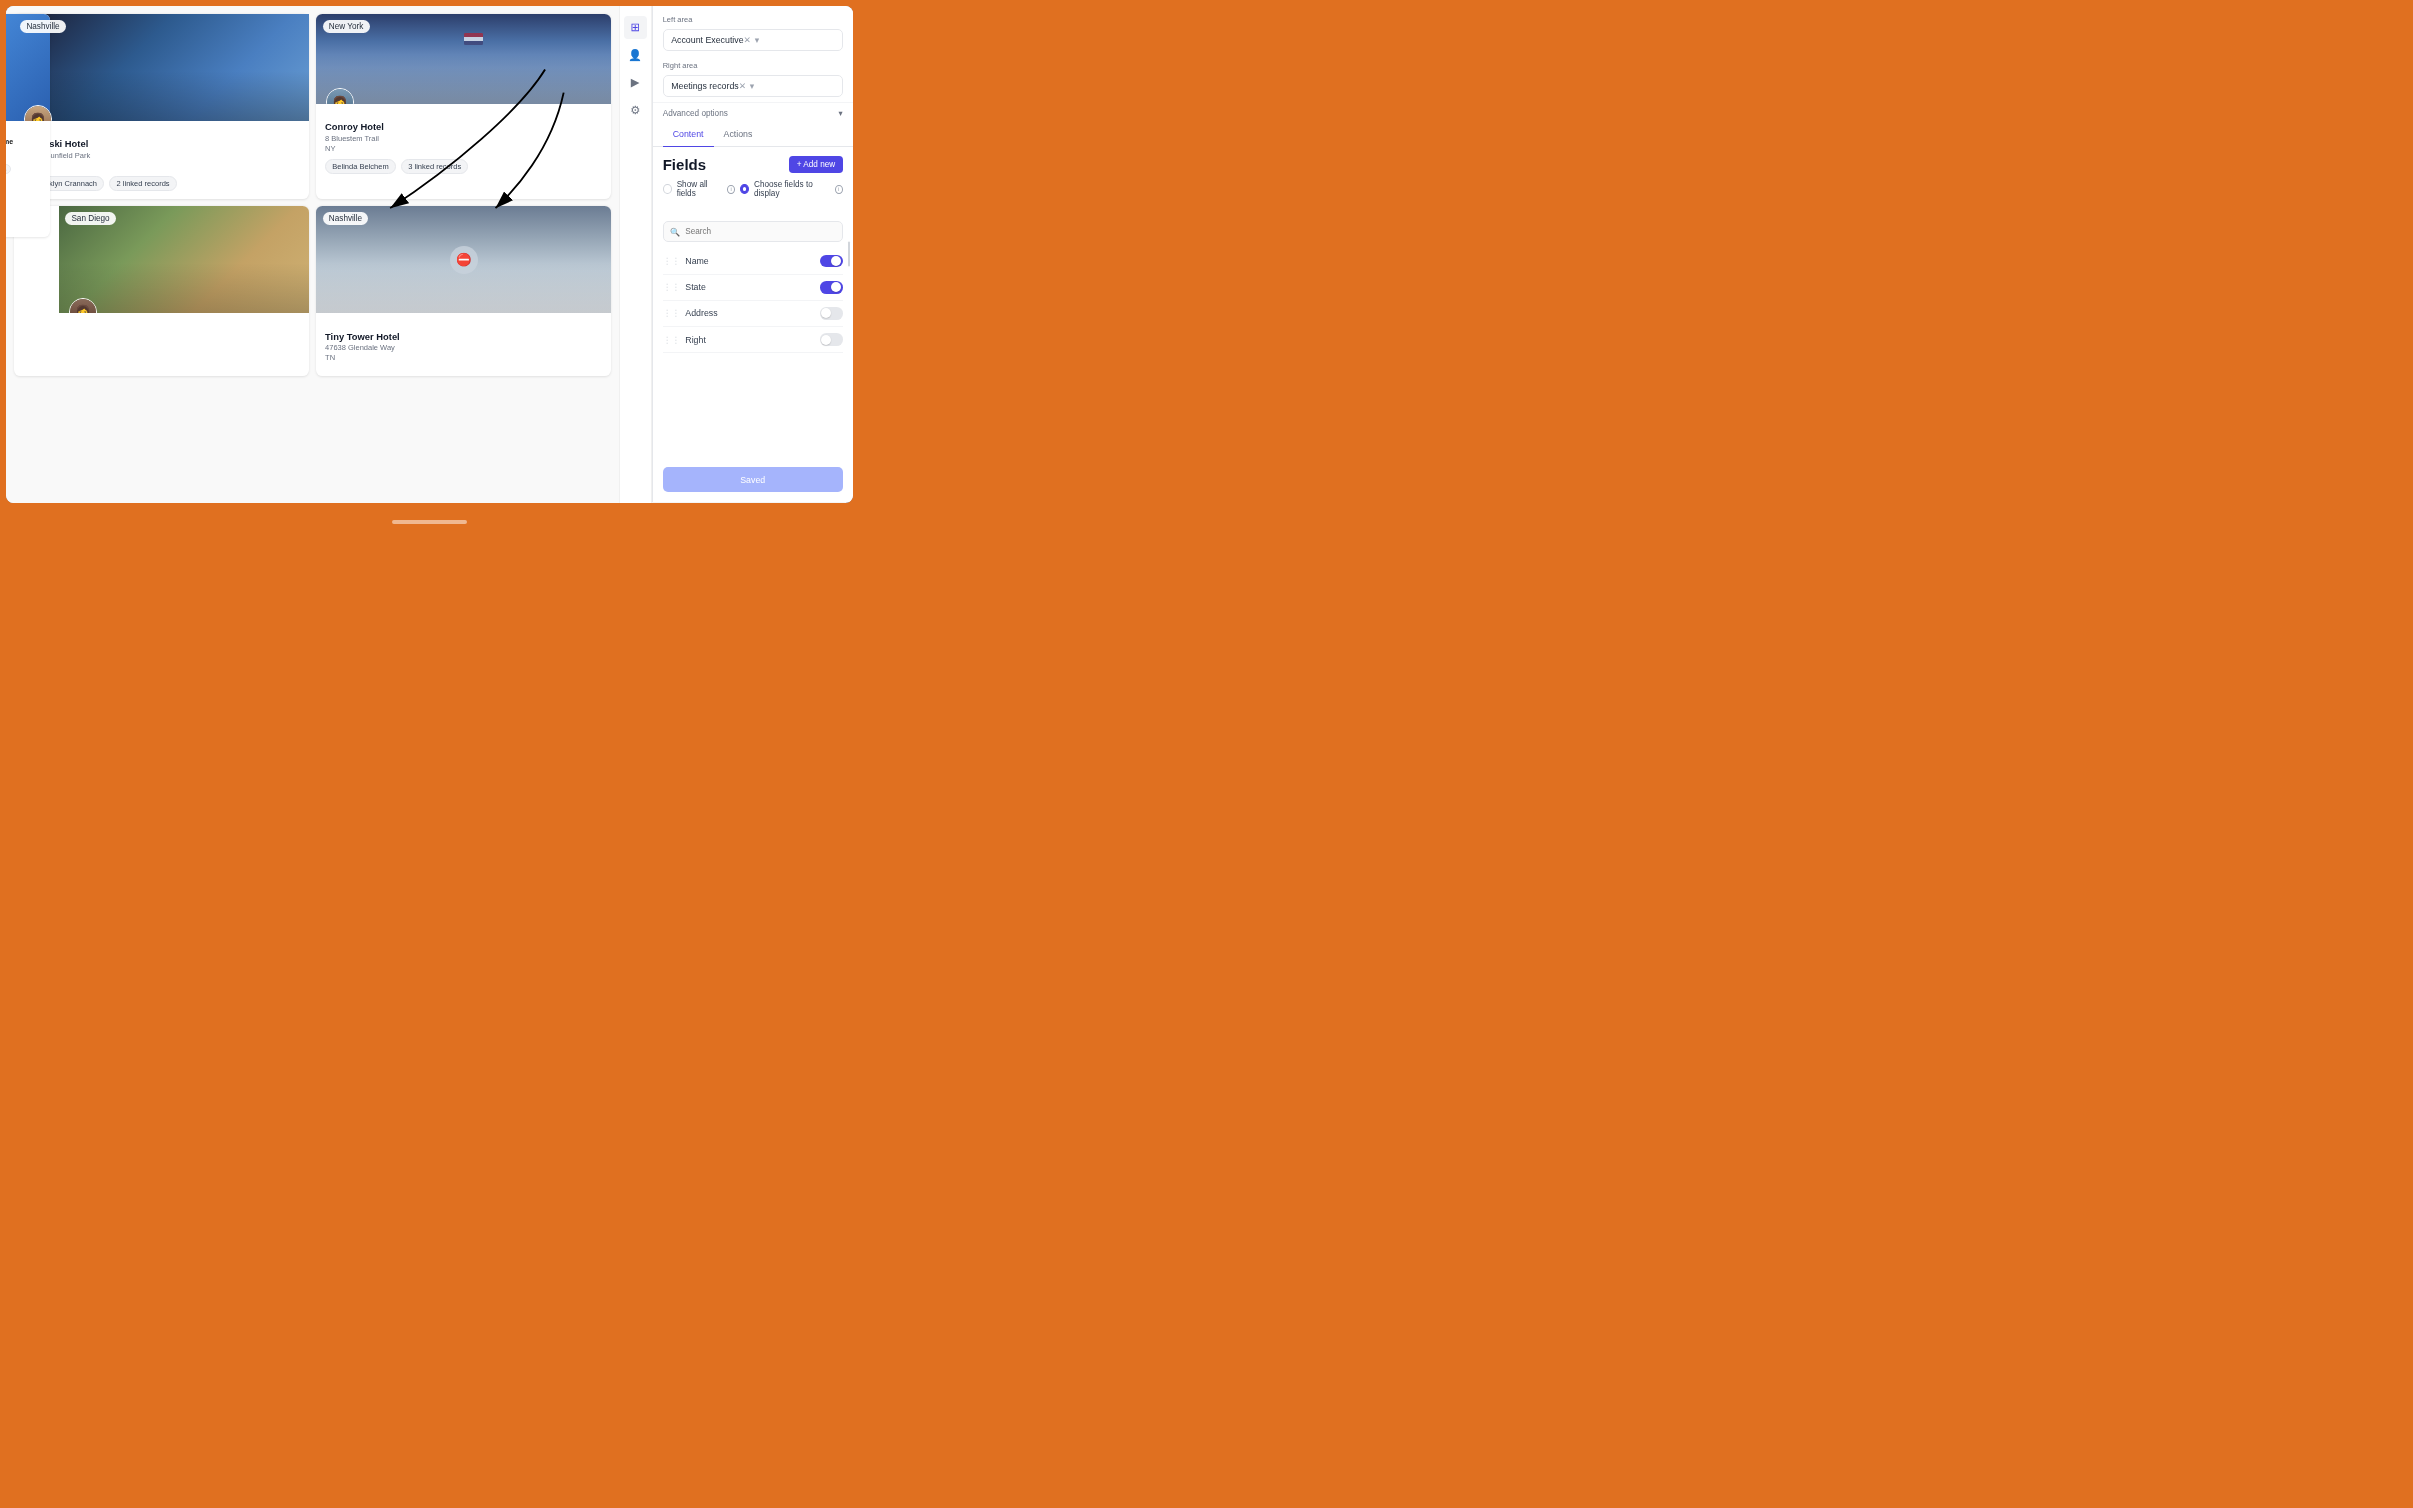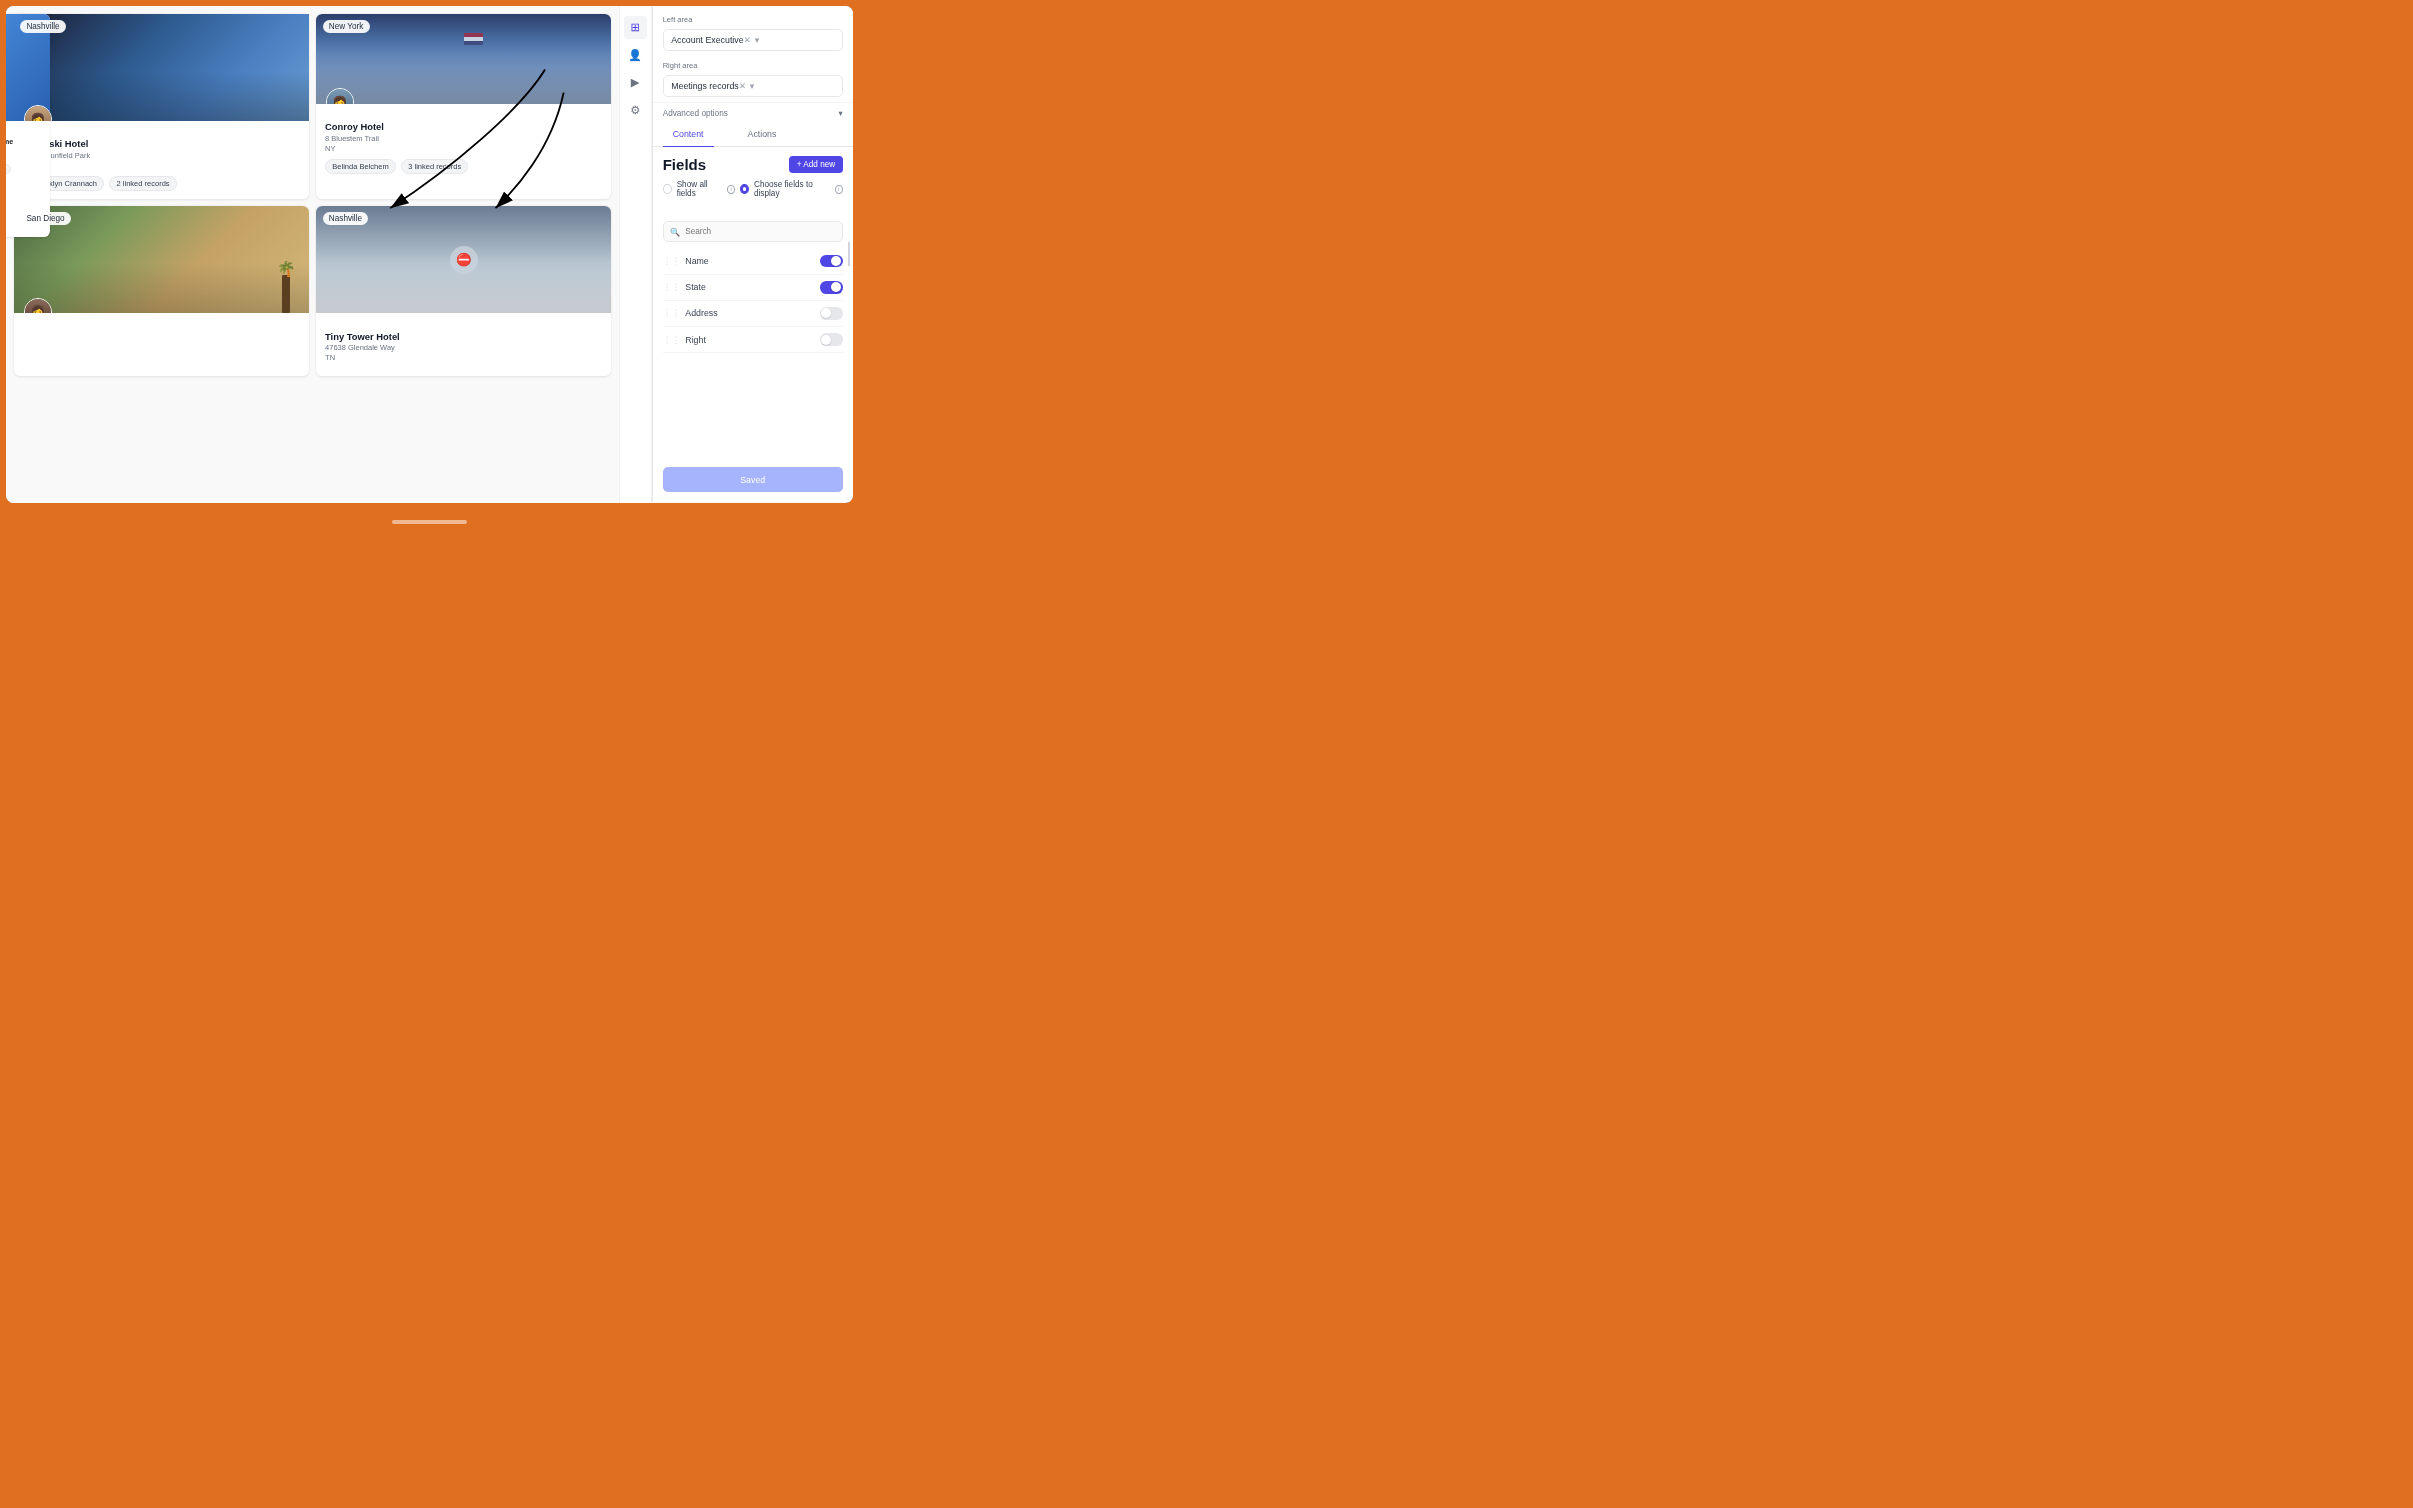--- a/index.html
+++ b/index.html
@@ -207,21 +207,20 @@
       color: #6b7280;
       cursor: pointer;
       border-top: 0.6px solid #f3f4f6;
     }
 
     
     .tabs {
       display: flex;
       border-bottom: 0.6px solid #e5e7eb;
       padding: 0 10px;
-      gap: 24px;
     }
 
     .tab {
       padding: 6.3px 10px;
       font-size: 8.8px;
       font-weight: 500;
       color: #6b7280;
       cursor: pointer;
       border-bottom: 1.3px solid transparent;
       margin-bottom: -0.6px;
@@ -513,21 +512,21 @@
             <div class="card-address">8 Bluestem Trail</div>
             <div class="card-state">NY</div>
             <div class="card-footer">
               <span class="card-tag">Belinda Belchem</span>
               <span class="card-linked">3 linked records</span>
             </div>
           </div>
         </div>
 
         <div class="card">
-          <div class="card-image img-sandiego" style="position:relative; height:107px;">
+          <div class="card-image img-sandiego" style="position:relative; height:107px;margin-left:45px;">
             <div class="card-city-badge">San Diego</div>
             <div style="position:absolute;bottom:0;left:0;right:0;height:50px;background:linear-gradient(to top, rgba(0,0,0,0.2), transparent);"></div>
 
             <div style="position:absolute;bottom:0;right:19px;width:7.5px;height:38px;background:#5a4020;border-radius:1.3px;"></div>
             <div style="position:absolute;bottom:35px;right:12.6px;font-size:15px;">🌴</div>
             <div class="card-avatar" style="position:absolute;bottom:-12.6px;left:10px;width:28px;height:28px;border-radius:50%;border:1.3px solid #fff;overflow:hidden;z-index:3;">
               <div style="width:100%;height:100%;background:linear-gradient(180deg, #8a6a5a 0%, #5a3a2a 100%);display:flex;align-items:center;justify-content:center;font-size:12.6px;">👩</div>
             </div>
           </div>
         </div>

